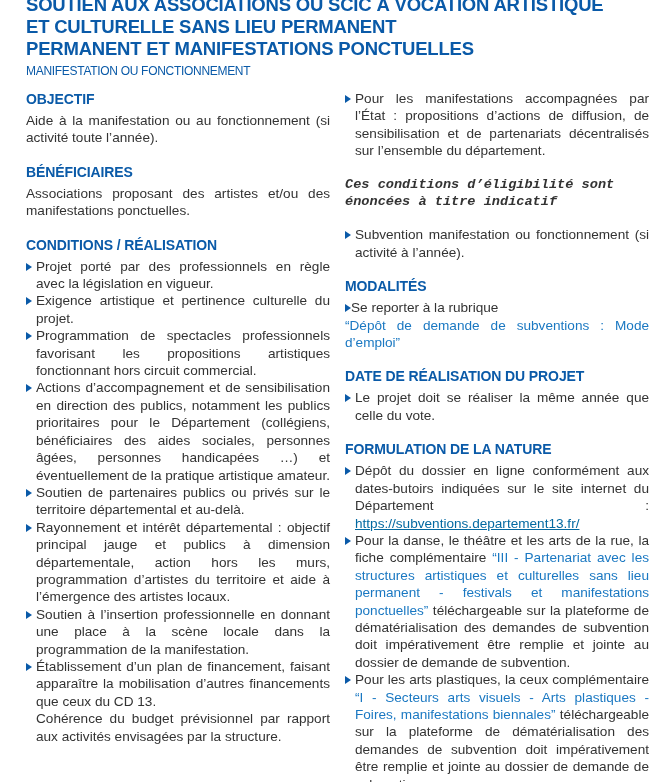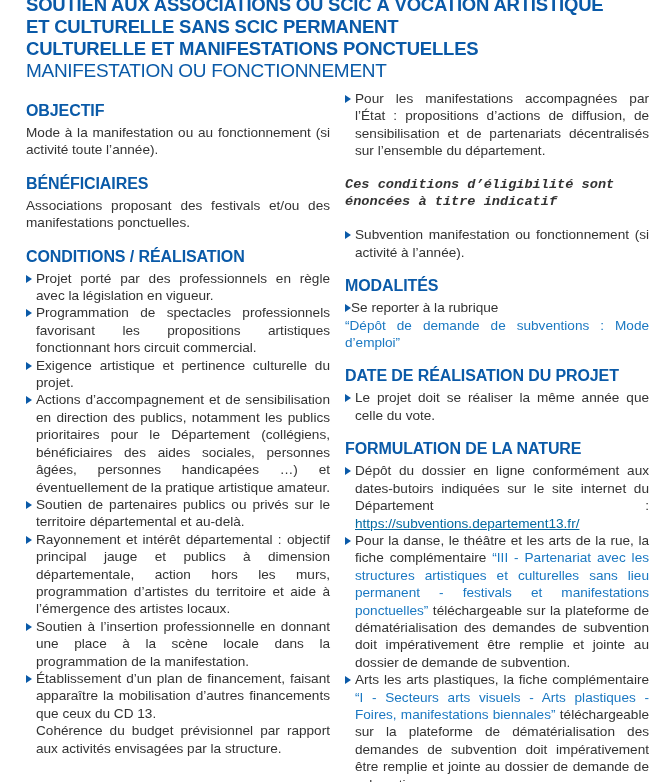--- a/index.html
+++ b/index.html
@@ -6,29 +6,29 @@
   body {
     width: 662px; height: 782px; overflow: hidden; position: relative;
     font-family: "Liberation Sans", sans-serif; color: #333333;
   }
   .header { position: absolute; left: 26px; top: -6px; width: 630px; }
   .title-line {
     font-weight: bold; color: #0a5aa8; font-size: 18.5px; line-height: 22px;
     letter-spacing: -0.2px; white-space: nowrap;
   }
   .subtitle {
-    color: #0a5aa8; font-size: 19px; line-height: 22px; letter-spacing: -0.3px;
+    color: #0a5aa8; font-size: 12px; line-height: 22px; letter-spacing: -0.3px;
     white-space: nowrap;
   }
   .col { position: absolute; top: 90px; font-size: 13.6px; line-height: 17.4px; }
   .col-left { left: 26px; width: 304px; }
   .col-right { left: 345px; width: 304px; }
   .section-title {
-    font-weight: bold; color: #0a5aa8; font-size: 16px; line-height: 18px;
-    margin: 12px 0 4px 0; letter-spacing: -0.1px;
+    font-weight: bold; color: #0a5aa8; font-size: 14px; line-height: 18px;
+    margin: 0 0 4px 0; letter-spacing: -0.1px;
   }
   .para { text-align: justify; margin: 0; }
   .section { margin-bottom: 16px; }
   ul.bullets { list-style: none; margin: 0; padding: 0; }
   ul.bullets li {
     position: relative; padding-left: 10px; text-align: justify;
   }
   .bullet-icon {
     position: absolute; left: 0; top: 5px; width: 0; height: 0;
     border-top: 4.5px solid transparent; border-bottom: 4.5px solid transparent;
@@ -36,40 +36,40 @@
   }
   .note { font-weight: bold; font-style: italic; color: #333; margin: 0 0 16px 0; font-family: Liberation Mono, monospace; }
   .link-blue { color: #1a78c2; }
   .url { color: #0369a1; text-decoration: underline; }
 </style>
 </head>
 <body>
 
 <div class="header">
   <div class="title-line">SOUTIEN AUX ASSOCIATIONS OU SCIC À VOCATION ARTISTIQUE</div>
-  <div class="title-line">ET CULTURELLE SANS SCIC PERMANENT</div>
-  <div class="title-line">CULTURELLE ET MANIFESTATIONS PONCTUELLES</div>
+  <div class="title-line">ET CULTURELLE SANS LIEU PERMANENT</div>
+  <div class="title-line">PERMANENT ET MANIFESTATIONS PONCTUELLES</div>
   <div class="subtitle">MANIFESTATION OU FONCTIONNEMENT</div>
 </div>
 
 <div class="col col-left">
   <div class="section">
     <div class="section-title">OBJECTIF</div>
-    <p class="para">Mode à la manifestation ou au fonctionnement (si activité toute l’année).</p>
+    <p class="para">Aide à la manifestation ou au fonctionnement (si activité toute l’année).</p>
   </div>
   <div class="section">
     <div class="section-title">BÉNÉFICIAIRES</div>
-    <p class="para">Associations proposant des festivals et/ou des manifestations ponctuelles.</p>
+    <p class="para">Associations proposant des artistes et/ou des manifestations ponctuelles.</p>
   </div>
   <div class="section">
     <div class="section-title">CONDITIONS / RÉALISATION</div>
     <ul class="bullets">
       <li><span class="bullet-icon"></span><span>Projet porté par des professionnels en règle avec la législation en vigueur.</span></li>
+      <li><span class="bullet-icon"></span><span>Exigence artistique et pertinence culturelle du projet.</span></li>
       <li><span class="bullet-icon"></span><span>Programmation de spectacles professionnels favorisant les propositions artistiques fonctionnant hors circuit commercial.</span></li>
-      <li><span class="bullet-icon"></span><span>Exigence artistique et pertinence culturelle du projet.</span></li>
       <li><span class="bullet-icon"></span><span>Actions d’accompagnement et de sensibilisation en direction des publics, notamment les publics prioritaires pour le Département (collégiens, bénéficiaires des aides sociales, personnes âgées, personnes handicapées …) et éventuellement de la pratique artistique amateur.</span></li>
       <li><span class="bullet-icon"></span><span>Soutien de partenaires publics ou privés sur le territoire départemental et au-delà.</span></li>
       <li><span class="bullet-icon"></span><span>Rayonnement et intérêt départemental : objectif principal jauge et publics à dimension départementale, action hors les murs, programmation d’artistes du territoire et aide à l’émergence des artistes locaux.</span></li>
       <li><span class="bullet-icon"></span><span>Soutien à l’insertion professionnelle en donnant une place à la scène locale dans la programmation de la manifestation.</span></li>
       <li><span class="bullet-icon"></span><span>Établissement d’un plan de financement, faisant apparaître la mobilisation d’autres financements que ceux du CD 13.</span></li>
       <li><span>Cohérence du budget prévisionnel par rapport aux activités envisagées par la structure.</span></li>
 
     </ul>
   </div>
 </div>
@@ -100,17 +100,17 @@
     <ul class="bullets">
       <li><span class="bullet-icon"></span><span>Le projet doit se réaliser la même année que celle du vote.</span></li>
     </ul>
   </div>
 
   <div class="section">
     <div class="section-title">FORMULATION DE LA NATURE</div>
     <ul class="bullets">
       <li><span class="bullet-icon"></span><span>Dépôt du dossier en ligne conformément aux dates-butoirs indiquées sur le site internet du Département :</span> <span class="url">https://subventions.departement13.fr/</span></li>
       <li><span class="bullet-icon"></span><span>Pour la danse, le théâtre et les arts de la rue, la fiche complémentaire </span><span class="link-blue">“III - Partenariat avec les structures artistiques et culturelles sans lieu permanent - festivals et manifestations ponctuelles”</span><span> téléchargeable sur la plateforme de dématérialisation des demandes de subvention doit impérativement être remplie et jointe au dossier de demande de subvention.</span></li>
-      <li><span class="bullet-icon"></span><span>Arts les arts plastiques, la fiche complémentaire </span><span class="link-blue">“I - Secteurs arts visuels - Arts plastiques - Foires, manifestations biennales”</span><span> téléchargeable sur la plateforme de dématérialisation des demandes de subvention doit impérativement être remplie et jointe au dossier de demande de subvention.</span></li>
+      <li><span class="bullet-icon"></span><span>Pour les arts plastiques, la ceux complémentaire </span><span class="link-blue">“I - Secteurs arts visuels - Arts plastiques - Foires, manifestations biennales”</span><span> téléchargeable sur la plateforme de dématérialisation des demandes de subvention doit impérativement être remplie et jointe au dossier de demande de subvention.</span></li>
 
     </ul>
   </div>
 </div>
 
 </body></html>

